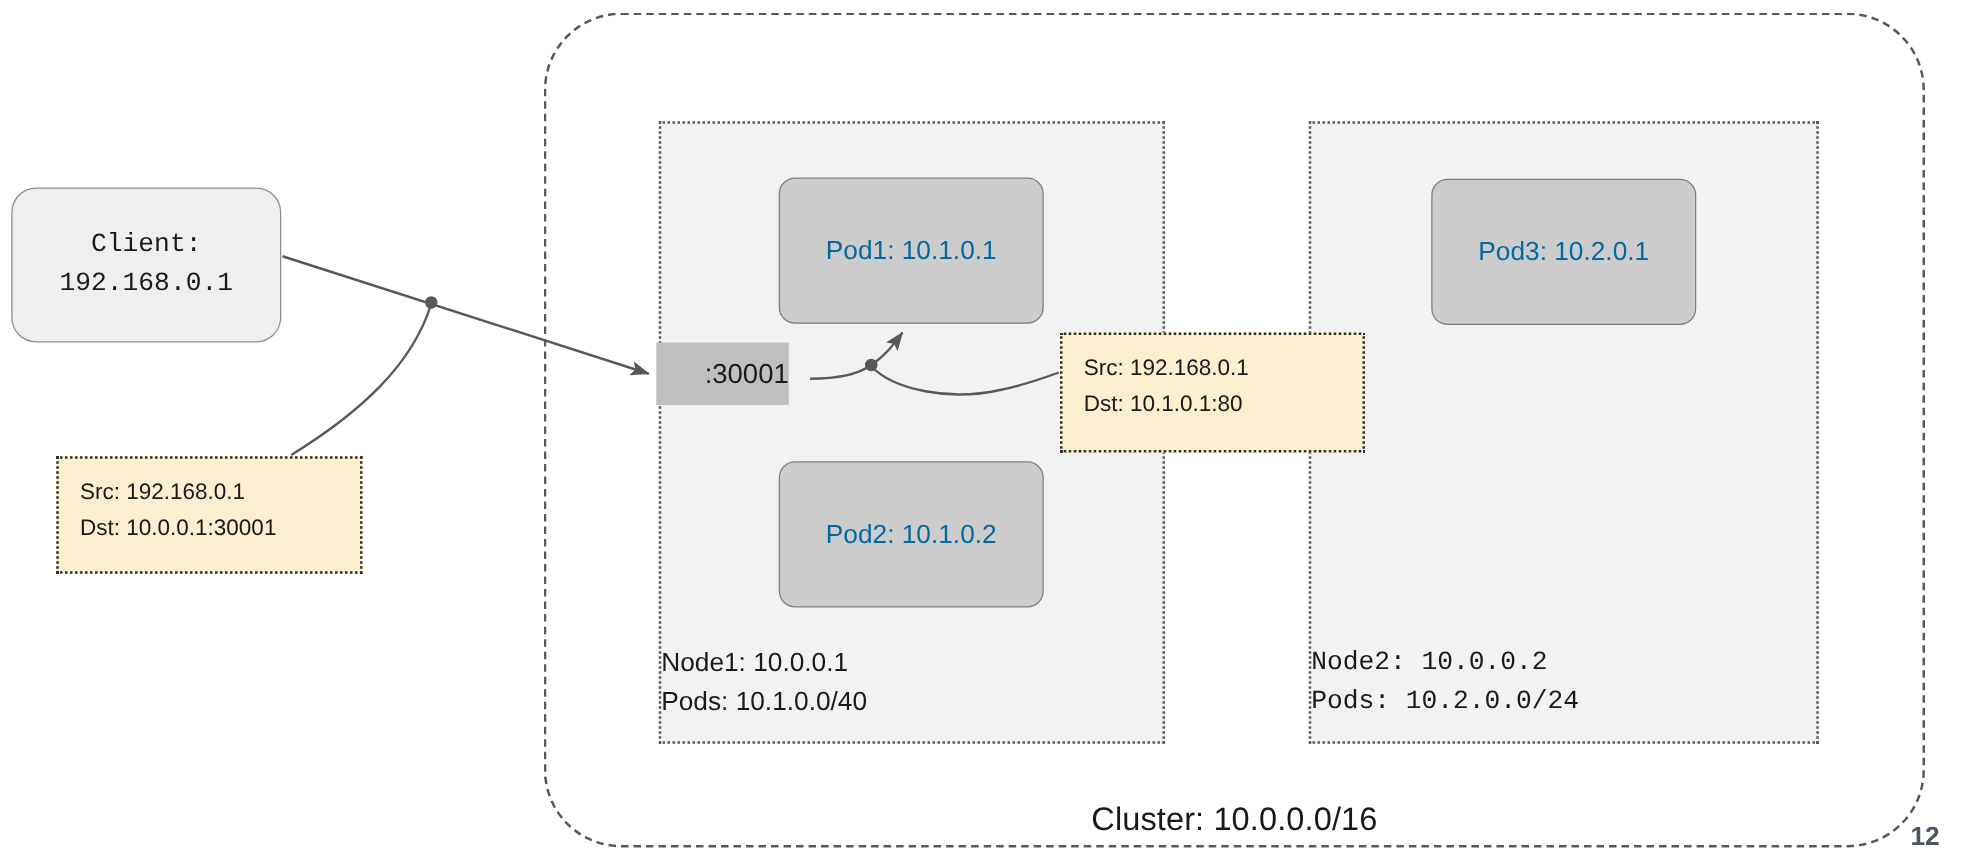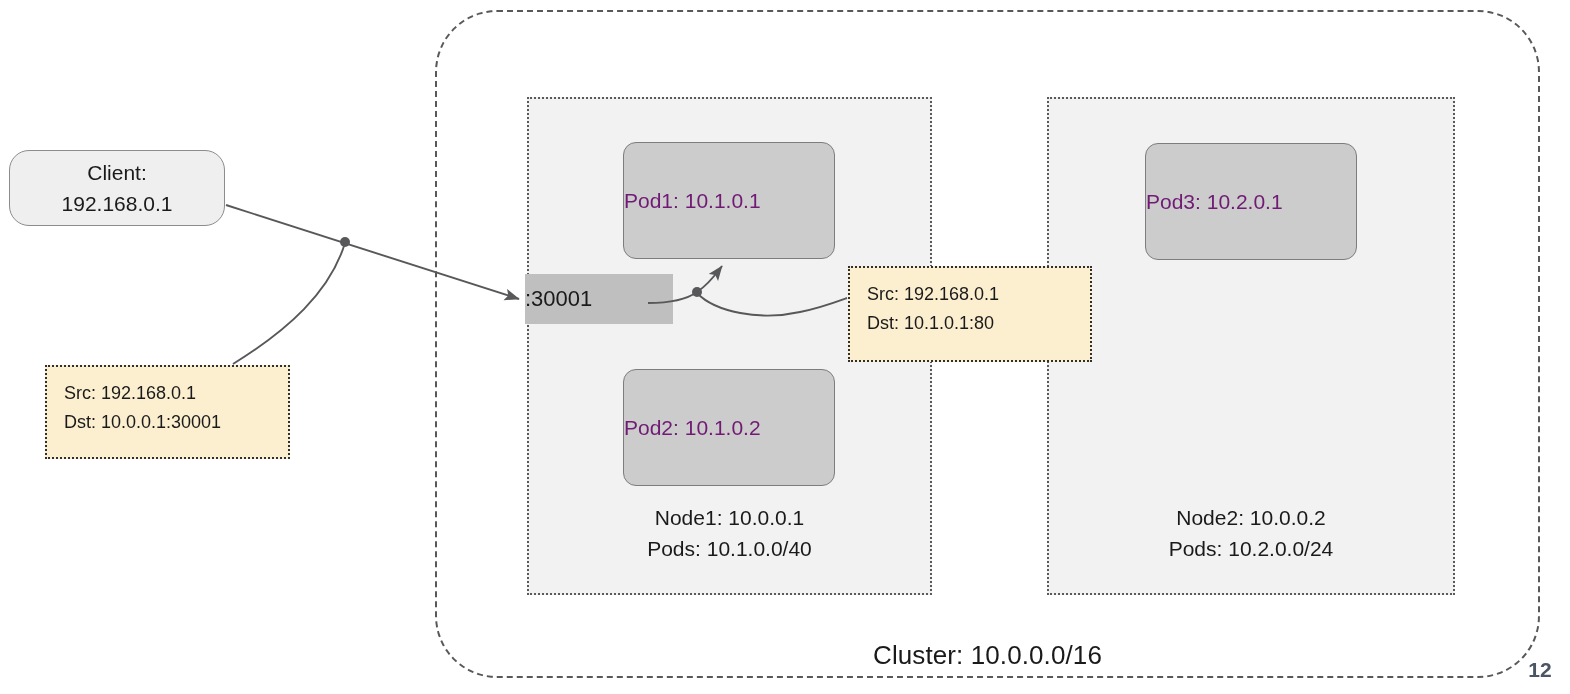--- a/index.html
+++ b/index.html
@@ -44,80 +44,80 @@
   }
 
   
   .node-box {
     top: 97px;
     height: 498px;
     background: #f2f2f2;
     border: 2px dotted #5a5a5d;
   }
   #node1-box { left: 527px; width: 405px; }
-  #node2-box { left: 1047px; width: 408px; }
+  #node2-box { left: 1047px; width: 408px; font-family: Liberation Mono, monospace; }
 
   .node-caption {
     position: absolute;
     left: 0;
     width: 100%;
-    bottom: 29px;
-    text-align: center;
+    bottom: 16px;
     font-size: 21px;
     line-height: 31px;
     color: #1a1a1a;
   }
   .node-caption .l2 { display: block; }
 
   
   .pod-box {
     width: 212px;
     height: 117px;
     background: #cccccc;
     border: 1.6px solid #7d7d7d;
     border-radius: 13px;
     display: flex;
     align-items: center;
-    justify-content: flex-start;
-    font-size: 21px;
-    color: #701a75;
+    justify-content: center;
+    font-size: 21px;
+    color: #0369a1;
   }
   #pod1-box { left: 623px; top: 142px; }
   #pod2-box { left: 623px; top: 343px; margin-top: 26px; }
   #pod3-box { left: 1145px; top: 143px; }
 
   
   .client-box {
     left: 9px;
     top: 150px;
     width: 216px;
-    height: 76px;
+    height: 124px;
     background: #efefef;
     border: 1.6px solid #8c8c8c;
     border-radius: 20px;
     display: flex;
     flex-direction: column;
     align-items: center;
     justify-content: center;
     font-size: 21px;
     line-height: 31px;
     color: #1a1a1a;
+    font-family: Liberation Mono, monospace;
   }
 
   
   .port-chip {
     left: 525px;
     top: 274px;
-    width: 148px;
+    width: 106px;
     height: 50px;
     background: #bfbfbf;
     border: none;
     display: flex;
     align-items: center;
-    justify-content: flex-start;
+    justify-content: flex-end;
     font-size: 22px;
     color: #1a1a1a;
   }
 
   
   .note-box {
     background: #fcefd0;
     border: 2px dotted #2f2f2f;
     padding: 12px 16px 0 17px;
     font-size: 18px;

